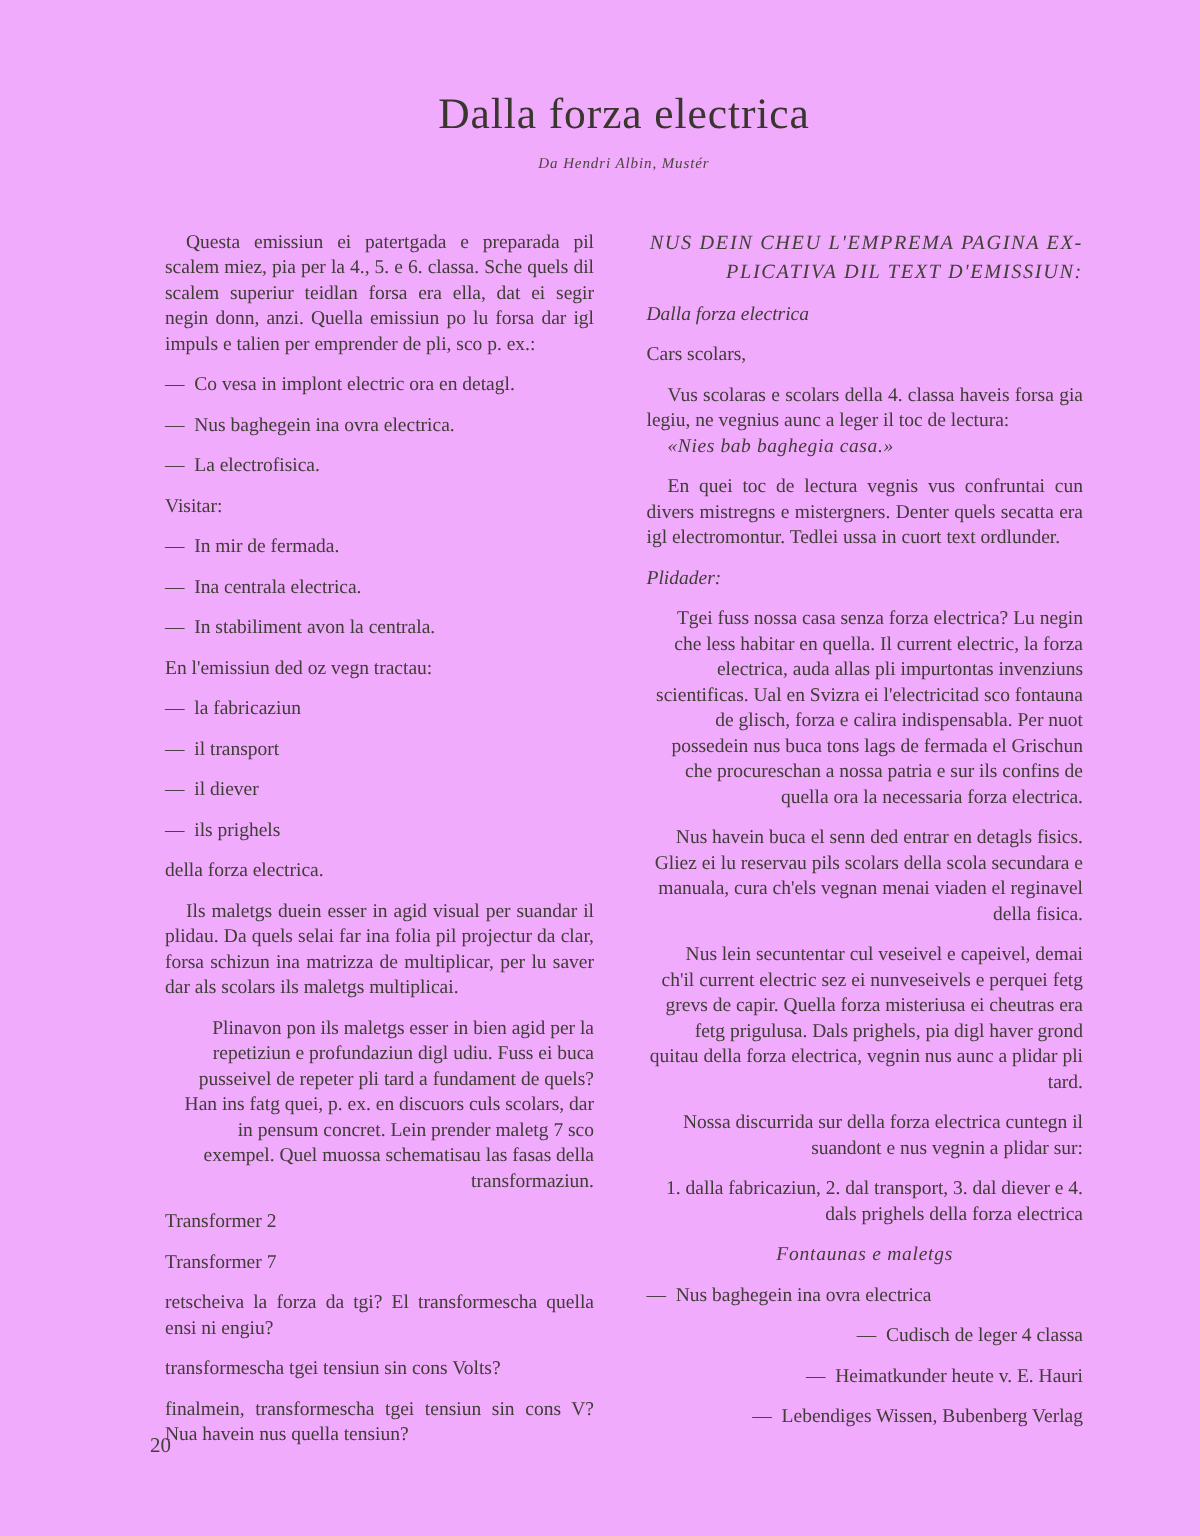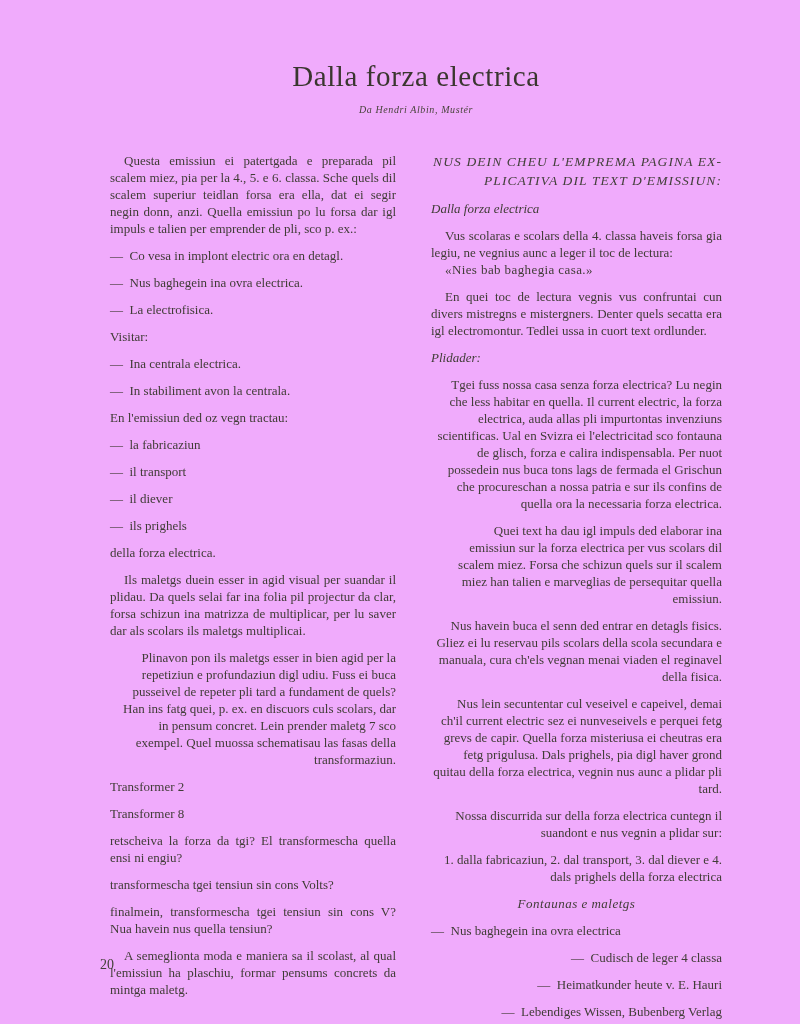--- a/index.html
+++ b/index.html
@@ -30,21 +30,21 @@
   .ml6  { margin-left:6px; }
   .ml13 { margin-left:13px; }
   .ml22 { margin-left:22px; }
   .ml4  { margin-left:4px; }
 
   .caps-heading {
     font-style:italic; font-size:13.5px; line-height:19px;
     letter-spacing:1.1px; text-align:right; color:#43403a;
   }
   .italic { font-style:italic; }
-  .quote-line { display:block; letter-spacing:0.4px; }
+  .quote-line { display:block; font-style:italic; letter-spacing:0.4px; }
   .src-head { font-style:italic; letter-spacing:0.5px; text-align:center; }
 
   .page-number { position:absolute; left:100px; top:957px; font-size:14px; color:#454139; }
 </style>
 </head>
 <body>
 
 <div class="page">
 
   <div class="masthead">
@@ -53,55 +53,55 @@
   </div>
 
   <div class="col col-left">
     <p class="ind">Questa emissiun ei patertgada e preparada pil scalem miez, pia per la 4., 5. e 6. classa. Sche quels dil scalem superiur teidlan forsa era ella, dat ei segir negin donn, anzi. Quella emissiun po lu forsa dar igl impuls e talien per emprender de pli, sco p. ex.:</p>
 
     <p class="dash mt12">Co vesa in implont electric ora en detagl.</p>
     <p class="dash mt8">Nus baghegein ina ovra electrica.</p>
     <p class="dash mt8">La electrofisica.</p>
 
     <p class="ml13 mt12">Visitar:</p>
+    <p class="dash ml6 mt8">In mir de fermada.</p>
     <p class="dash ml22 mt8">Ina centrala electrica.</p>
     <p class="dash ml22 mt8">In stabiliment avon la centrala.</p>
 
     <p class="ml13 mt12">En l'emissiun ded oz vegn tractau:</p>
     <p class="dash ml13 mt8">la fabricaziun</p>
     <p class="dash ml13 mt8">il transport</p>
     <p class="dash ml13 mt8">il diever</p>
     <p class="dash ml13 mt8">ils prighels</p>
     <p class="ml4">della forza electrica.</p>
 
     <p class="ind mt8">Ils maletgs duein esser in agid visual per suandar il plidau. Da quels selai far ina folia pil projectur da clar, forsa schizun ina matrizza de multiplicar, per lu saver dar als scolars ils maletgs multiplicai.</p>
     <p class="ind mt4">Plinavon pon ils maletgs esser in bien agid per la repetiziun e profundaziun digl udiu. Fuss ei buca pusseivel de repeter pli tard a fundament de quels? Han ins fatg quei, p. ex. en discuors culs scolars, dar in pensum concret. Lein prender maletg 7 sco exempel. Quel muossa schematisau las fasas della transformaziun.</p>
 
     <p class="ml13 mt8">Transformer 2</p>
-    <p class="ml13 mt8">Transformer 8</p>
+    <p class="ml13 mt8">Transformer 7</p>
 
     <p class="ml13 mt8">retscheiva la forza da tgi? El transformescha quella ensi ni engiu?</p>
     <p class="ml13 mt8">transformescha tgei tensiun sin cons Volts?</p>
     <p class="ml13 mt8">finalmein, transformescha tgei tensiun sin cons V? Nua havein nus quella tensiun?</p>
 
-    <p class="ind mt8">A semeglionta moda e maniera sa il scolast, al qual l'emissiun ha plaschiu, formar pensums concrets da mintga maletg.</p>
   </div>
 
   <div class="col col-right">
     <p class="caps-heading">NUS DEIN CHEU L'EMPREMA PAGINA EX-PLICATIVA DIL TEXT D'EMISSIUN:</p>
 
     <p class="italic mt12">Dalla forza electrica</p>
+    <p class="mt12">Cars scolars,</p>
 
     <p class="ind mt6"><span>Vus scolaras e scolars della 4. classa haveis forsa gia legiu, ne vegnius aunc a leger il toc de lectura:</span><span class="quote-line">«Nies bab baghegia casa.»</span></p>
 
     <p class="ind mt8">En quei toc de lectura vegnis vus confruntai cun divers mistregns e mistergners. Denter quels secatta era igl electromontur. Tedlei ussa in cuort text ordlunder.</p>
 
     <p class="italic mt16">Plidader:</p>
     <p class="mt4">Tgei fuss nossa casa senza forza electrica? Lu negin che less habitar en quella. Il current electric, la forza electrica, auda allas pli impurtontas invenziuns scientificas. Ual en Svizra ei l'electricitad sco fontauna de glisch, forza e calira indispensabla. Per nuot possedein nus buca tons lags de fermada el Grischun che procureschan a nossa patria e sur ils confins de quella ora la necessaria forza electrica.</p>
-    <p class="ind mt4">Quei text ha dau igl impuls ded elaborar ina emissiun sur la forza electrica per vus scolars dil scalem miez. Forsa che schizun quels sur il scalem miez han talien e marveglias de persequitar quella emissiun.</p>
     <p class="ind mt4">Nus havein buca el senn ded entrar en detagls fisics. Gliez ei lu reservau pils scolars della scola secundara e manuala, cura ch'els vegnan menai viaden el reginavel della fisica.</p>
     <p class="ind mt4">Nus lein secuntentar cul veseivel e capeivel, demai ch'il current electric sez ei nunveseivels e perquei fetg grevs de capir. Quella forza misteriusa ei cheutras era fetg prigulusa. Dals prighels, pia digl haver grond quitau della forza electrica, vegnin nus aunc a plidar pli tard.</p>
     <p class="ind mt4">Nossa discurrida sur della forza electrica cuntegn il suandont e nus vegnin a plidar sur:</p>
     <p class="mt4">1. dalla fabricaziun, 2. dal transport, 3. dal diever e 4. dals prighels della forza electrica</p>
 
     <p class="src-head mt30">Fontaunas e maletgs</p>
     <p class="dash mt10">Nus baghegein ina ovra electrica</p>
     <p class="dash mt4">Cudisch de leger 4 classa</p>
     <p class="dash mt4">Heimatkunder heute v. E. Hauri</p>
     <p class="dash mt4">Lebendiges Wissen, Bubenberg Verlag</p>

